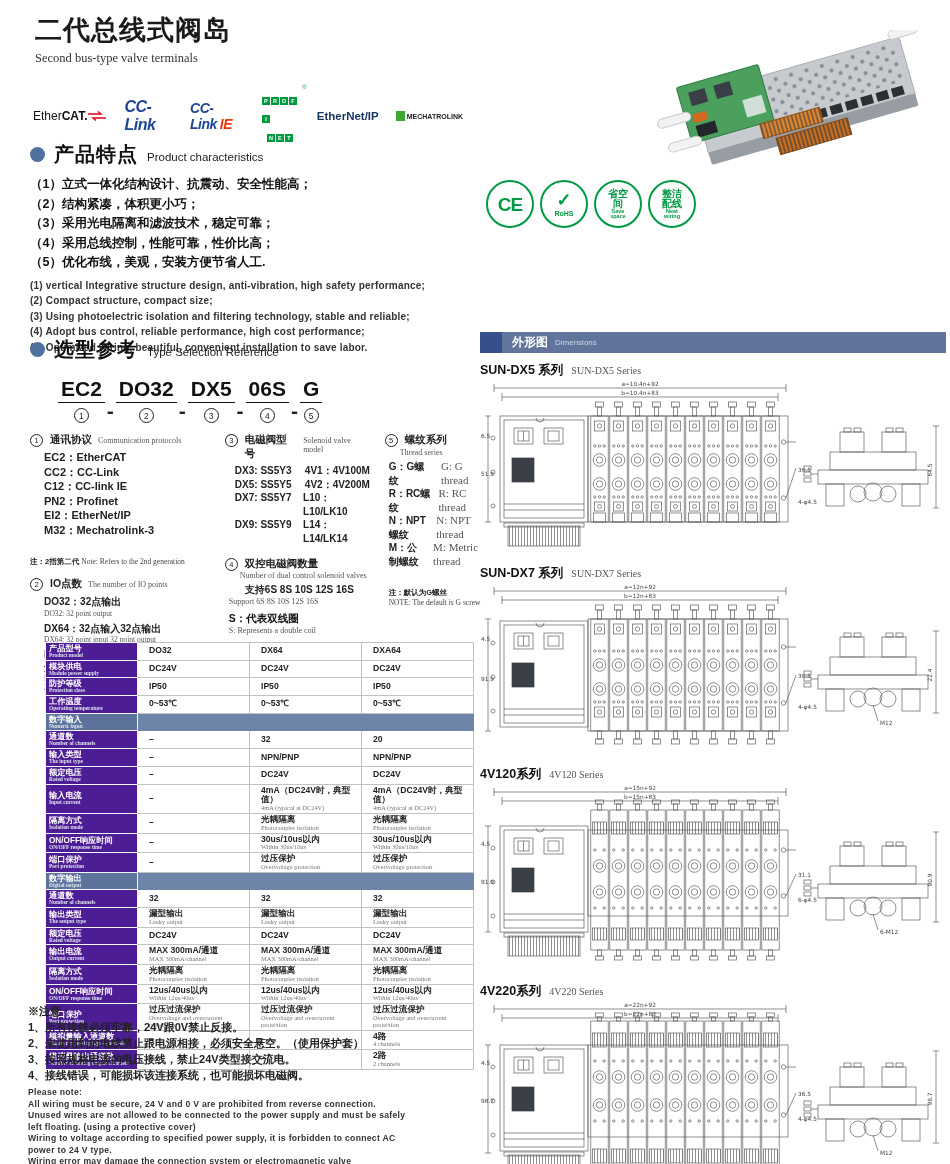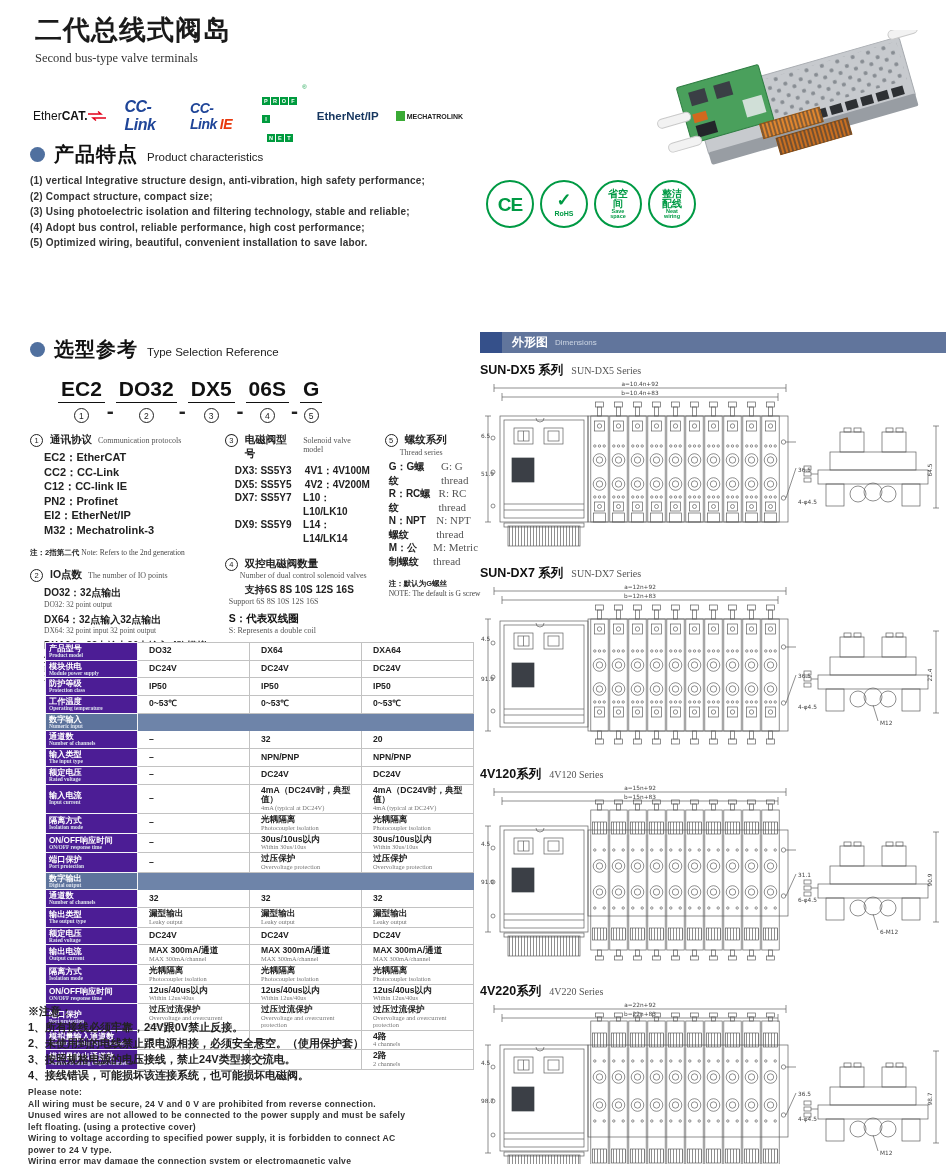--- a/index.html
+++ b/index.html
@@ -61,21 +61,21 @@
   .cnum{margin-top:5px;width:13px;height:13px;border:1px solid #222;border-radius:50%;
         display:inline-flex;align-items:center;justify-content:center;font-size:8.5px;color:#222;}
   .cnum.inl{margin:0 4px 0 0;width:11px;height:11px;font-size:7.5px;vertical-align:-1px;}
   .legend{display:flex;gap:12px;margin-top:4px;}
   .lg-col1{width:188px;}.lg-col2{width:152px;}.lg-col3{width:100px;}
   .lg-title{display:flex;align-items:baseline;gap:3px;}
   .lg-title .t-zh{font-size:10.5px;font-weight:700;}
   .lg-title .t-en{font-size:8px;color:#555;margin-left:3px;}
   .g1-item{font-size:11px;font-weight:700;line-height:14.5px;margin-left:14px;}
   .g1-list{margin-top:3px;}
-  .lg-note{font-size:7.5px;font-weight:700;margin-top:11px;}
+  .lg-note{font-size:7.5px;font-weight:700;margin-top:20px;}
   .lg-note .ser{font-weight:400;color:#444;}
   .g2{margin-top:10px;}
   .g2-item{margin:5px 0 0 14px;}
   .g2-item .zh{display:block;font-size:10px;font-weight:700;line-height:12.5px;}
   .g2-item .en{display:block;font-size:7.5px;color:#555;line-height:9px;}
   .g3-row{display:flex;gap:8px;font-size:10px;font-weight:700;line-height:13.5px;margin-left:10px;}
   .g3-row .g3-a{width:62px;}
   .g4{margin-top:12px;}
   .g4 .sup-zh{font-size:10px;font-weight:700;margin:3px 0 0 20px;}
   .g4 .sup-en{font-size:8px;color:#555;margin-left:4px;}
@@ -323,20 +323,28 @@
       <span>MECHATROLINK</span>
     </span>
   </div>
 
   <div class="abs feat">
     <div class="sec-head">
       <span class="bullet"></span>
       <span class="sec-zh">产品特点</span>
       <span class="sec-en">Product characteristics</span>
     </div>
+    <div class="f-list">
+
+    <div class="f-zh">（1）立式一体化结构设计、抗震动、安全性能高；</div>
+        <div class="f-zh">（2）结构紧凑，体积更小巧；</div>
+        <div class="f-zh">（3）采用光电隔离和滤波技术，稳定可靠；</div>
+        <div class="f-zh">（4）采用总线控制，性能可靠，性价比高；</div>
+        <div class="f-zh">（5）优化布线，美观，安装方便节省人工.</div>
+      </div>
     <div class="f-en-list">
 
     <div class="f-en">(1) vertical Integrative structure design, anti-vibration, high safety performance;</div>
         <div class="f-en">(2) Compact structure, compact size;</div>
         <div class="f-en">(3) Using photoelectric isolation and filtering technology, stable and reliable;</div>
         <div class="f-en">(4) Adopt bus control, reliable performance, high cost performance;</div>
         <div class="f-en">(5) Optimized wiring, beautiful, convenient installation to save labor.</div>
       </div>
   </div>
 

